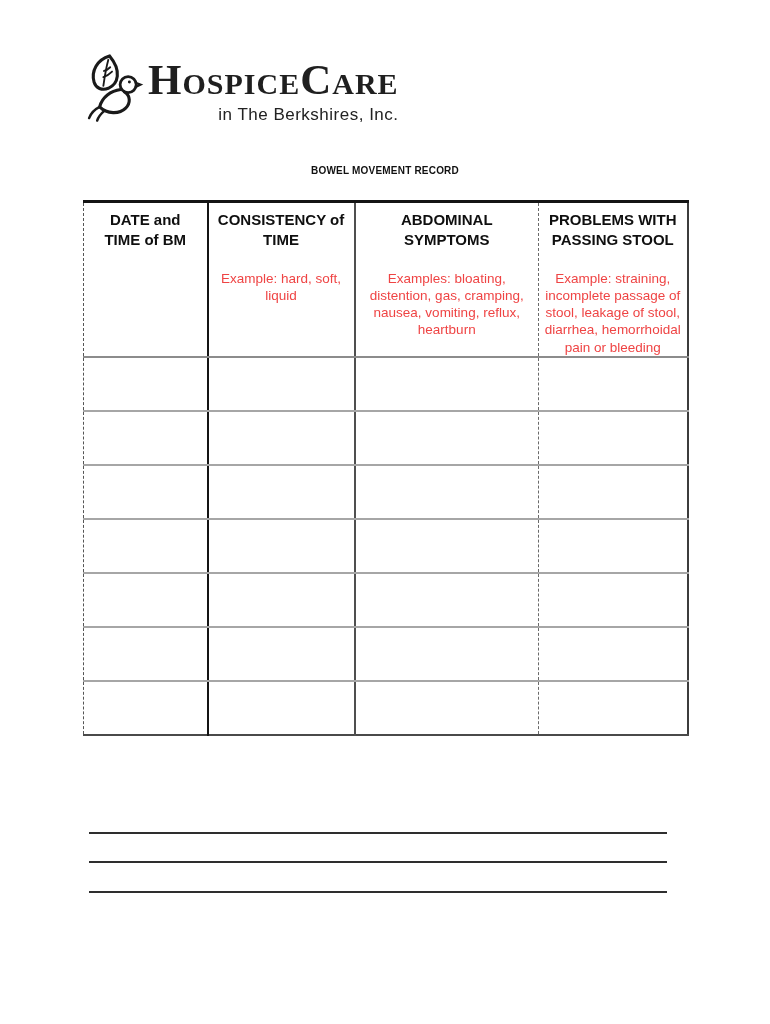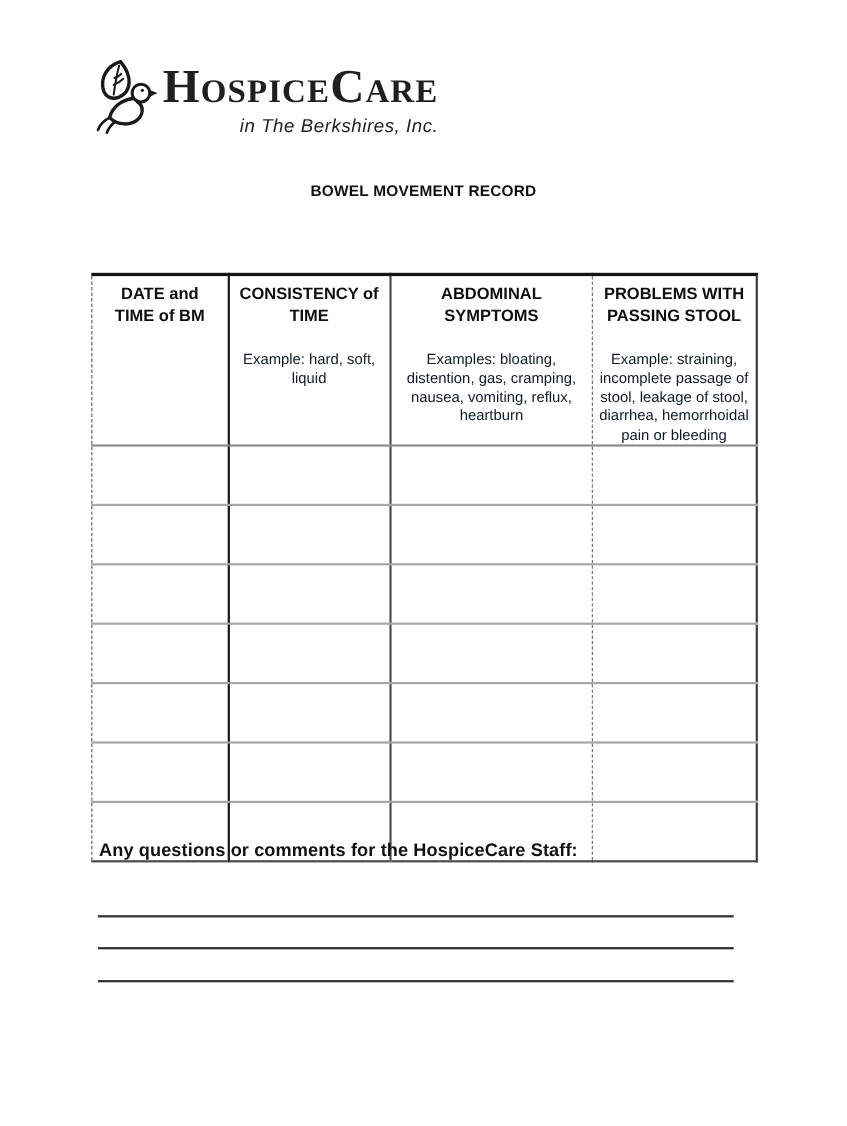--- a/index.html
+++ b/index.html
@@ -34,49 +34,47 @@
     margin-top: 8px;
   }
   .wordmark .big   { font-size: 43px; }
   .wordmark .small { font-size: 30px; }
   .tagline {
     font-family: "Liberation Sans", sans-serif;
     font-size: 17px;
     color: #222;
     margin-top: 4px;
     letter-spacing: 0.5px;
-    font-style: italic;
   }
 
   
   .doc-title {
     position: absolute;
     top: 165px;
     left: 0;
     width: 100%;
     text-align: center;
-    font-size: 14px;
+    font-size: 10px;
     font-weight: bold;
     letter-spacing: 0.2px;
     color: #111;
   }
 
   
   .bm-table {
     position: absolute;
     left: 83px;
     top: 200px;
     width: 604px;
     border-collapse: collapse;
     table-layout: fixed;
     border-top: 3px solid #141414;
     border-right: 2px solid #3c3c3c;
     border-bottom: 2px solid #4a4a4a;
     border-left: 1px dashed #555;
-    margin-top: 48px;
   }
   .bm-table th, .bm-table td {
     padding: 0;
     vertical-align: top;
     background: #ffffff;
   }
   .bm-table th { height: 145px; border-bottom: 2px solid #8c8c8c; }
   .bm-table td { height: 52px;  border-bottom: 2px solid #a6a6a6; }
   .bm-table tr:last-child td { border-bottom: none; }
   .c1 { border-right: 2px solid #141414; }
@@ -92,21 +90,21 @@
     padding: 7px 4px 0 4px;
     color: #0f0f0f;
   }
   .hdr-example {
     font-size: 13.5px;
     font-weight: normal;
     text-align: center;
     line-height: 1.28;
     padding: 0 5px;
     margin-top: 19px;
-    color: #0f172a;
+    color: #ef4444;
   }
 
   
   .question-label {
     position: absolute;
     left: 90px;
     top: 764px;
     font-size: 16.5px;
     font-weight: bold;
     color: #111;
@@ -224,19 +222,18 @@
       </tr>
       <tr>
         <td class="c1"></td>
         <td class="c2"></td>
         <td class="c3"></td>
         <td></td>
       </tr>
     </tbody>
   </table>
 
-  <div class="question-label">Any questions or comments for the HospiceCare Staff:</div>
   <div class="answer-line l0"></div>
   <div class="answer-line l1"></div>
   <div class="answer-line l2"></div>
   <div class="answer-line l3"></div>
 
 </div>
 
 </body></html>

